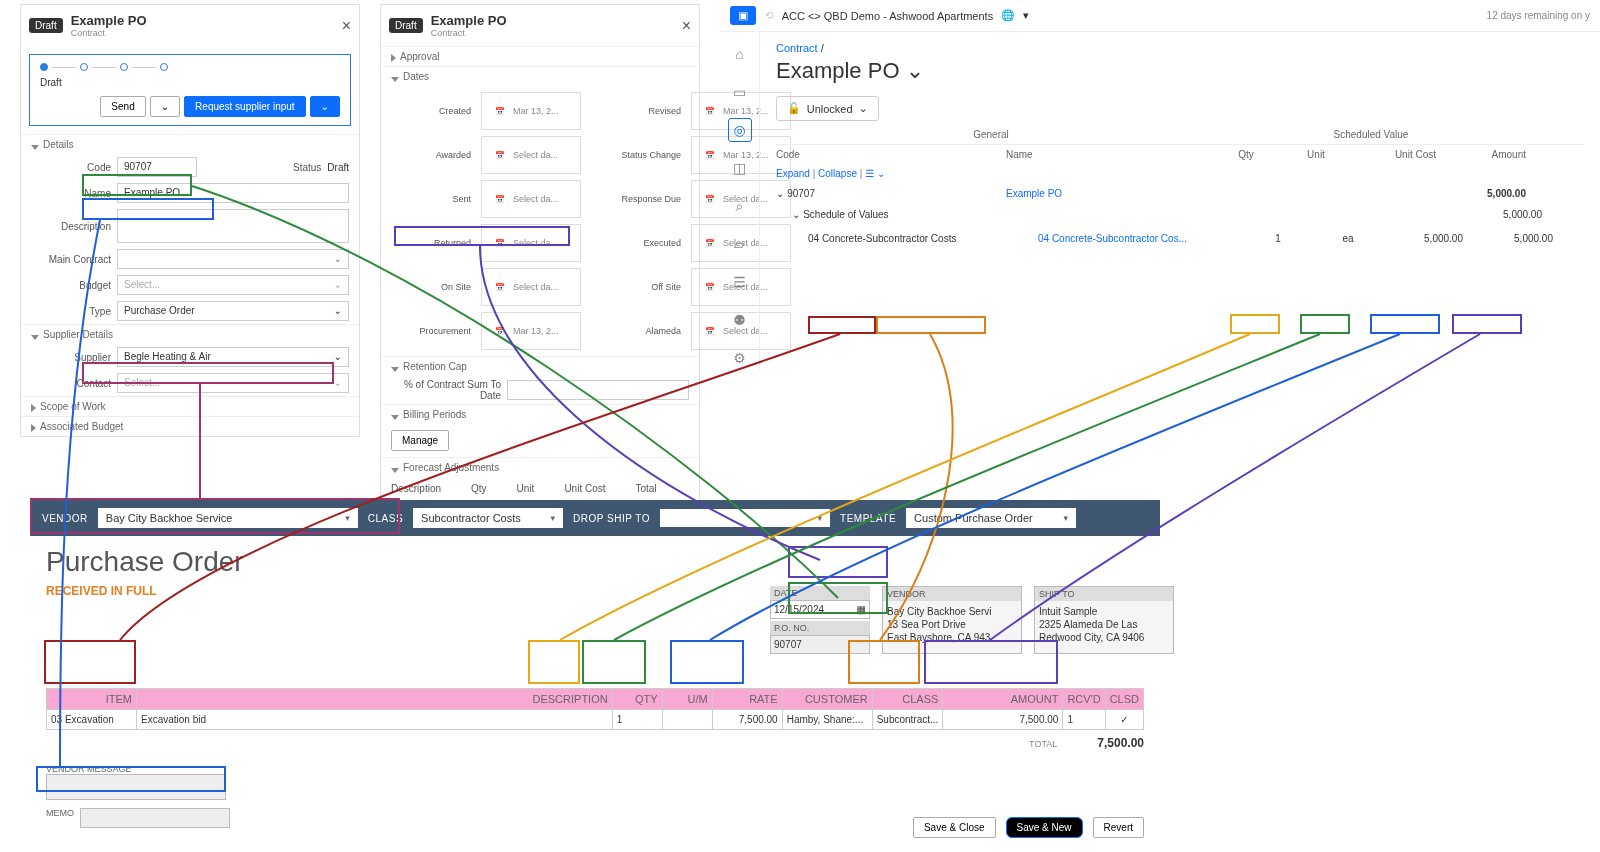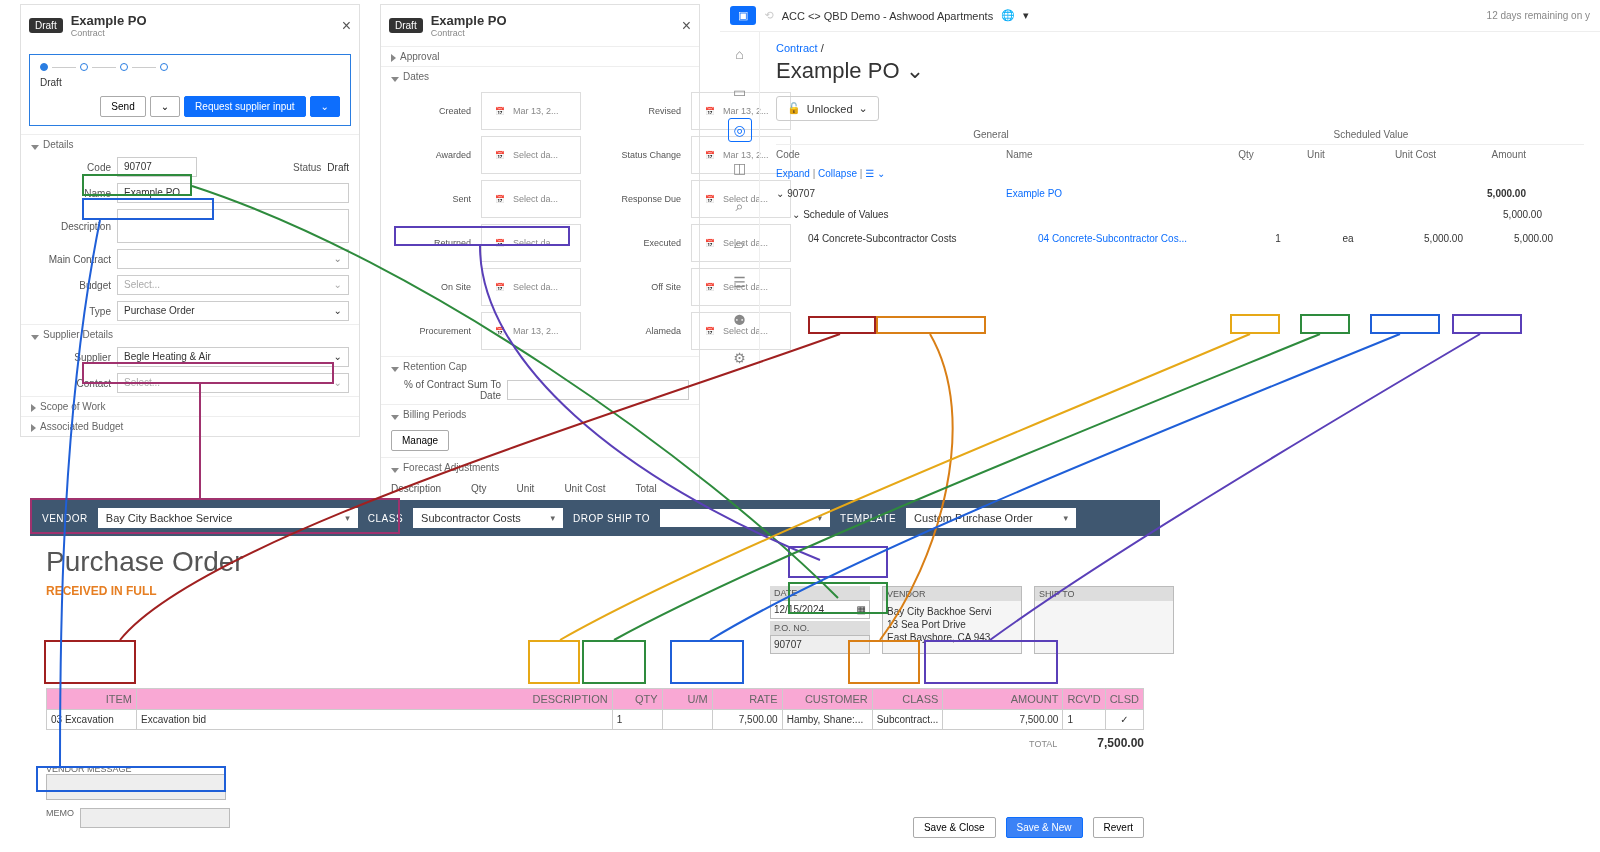--- a/index.html
+++ b/index.html
@@ -393,20 +393,25 @@
       <div class="qb-card">
         <div class="qb-card-h">VENDOR</div>
         <div class="qb-card-b">
             <div>Bay City Backhoe Servi</div>
             <div>13 Sea Port Drive</div>
             <div>East Bayshore, CA 943</div>
           </div>
       </div>
       <div class="qb-card">
         <div class="qb-card-h">SHIP TO</div>
+        <div class="qb-card-b">
+            <div>Intuit Sample</div>
+            <div>2325 Alameda De Las</div>
+            <div>Redwood City, CA 9406</div>
+          </div>
       </div>
     </div>
     <table class="qb-table" style="margin-top:90px;">
       <tbody>
           <tr>
         <th style="width:90px;">ITEM</th>
         <th>DESCRIPTION</th>
         <th style="width:50px;">QTY</th>
         <th style="width:50px;">U/M</th>
         <th style="width:70px;">RATE</th>
@@ -434,21 +439,21 @@
     <div class="memo-area">
       <div style="font-size:9px;color:#666;">VENDOR MESSAGE</div>
       <div class="memo-box"></div>
     </div>
     <div class="memo-area" style="display:flex;align-items:flex-start;gap:6px;">
       <span style="font-size:9px;color:#666;">MEMO</span>
       <div class="memo-box" style="width:150px;height:20px;"></div>
     </div>
     <div class="qb-foot" style="position:absolute;bottom:0;right:16px;">
       <button class="btn">Save &amp; Close</button>
-      <button class="btn primary" style="background:#3b82f6;">Save &amp; New</button>
+      <button class="btn primary" style="background:#000000;border-radius:6px;">Save &amp; New</button>
       <button class="btn">Revert</button>
     </div>
   </div>
 </div>
 
 <div class="ov hl-green" style="left:82px;top:174px;width:110px;height:22px;"></div>
 <div class="ov hl-blue" style="left:82px;top:198px;width:132px;height:22px;"></div>
 <div class="ov hl-magenta" style="left:82px;top:362px;width:252px;height:22px;"></div>
 <div class="ov hl-purple" style="left:394px;top:226px;width:176px;height:20px;"></div>
 

